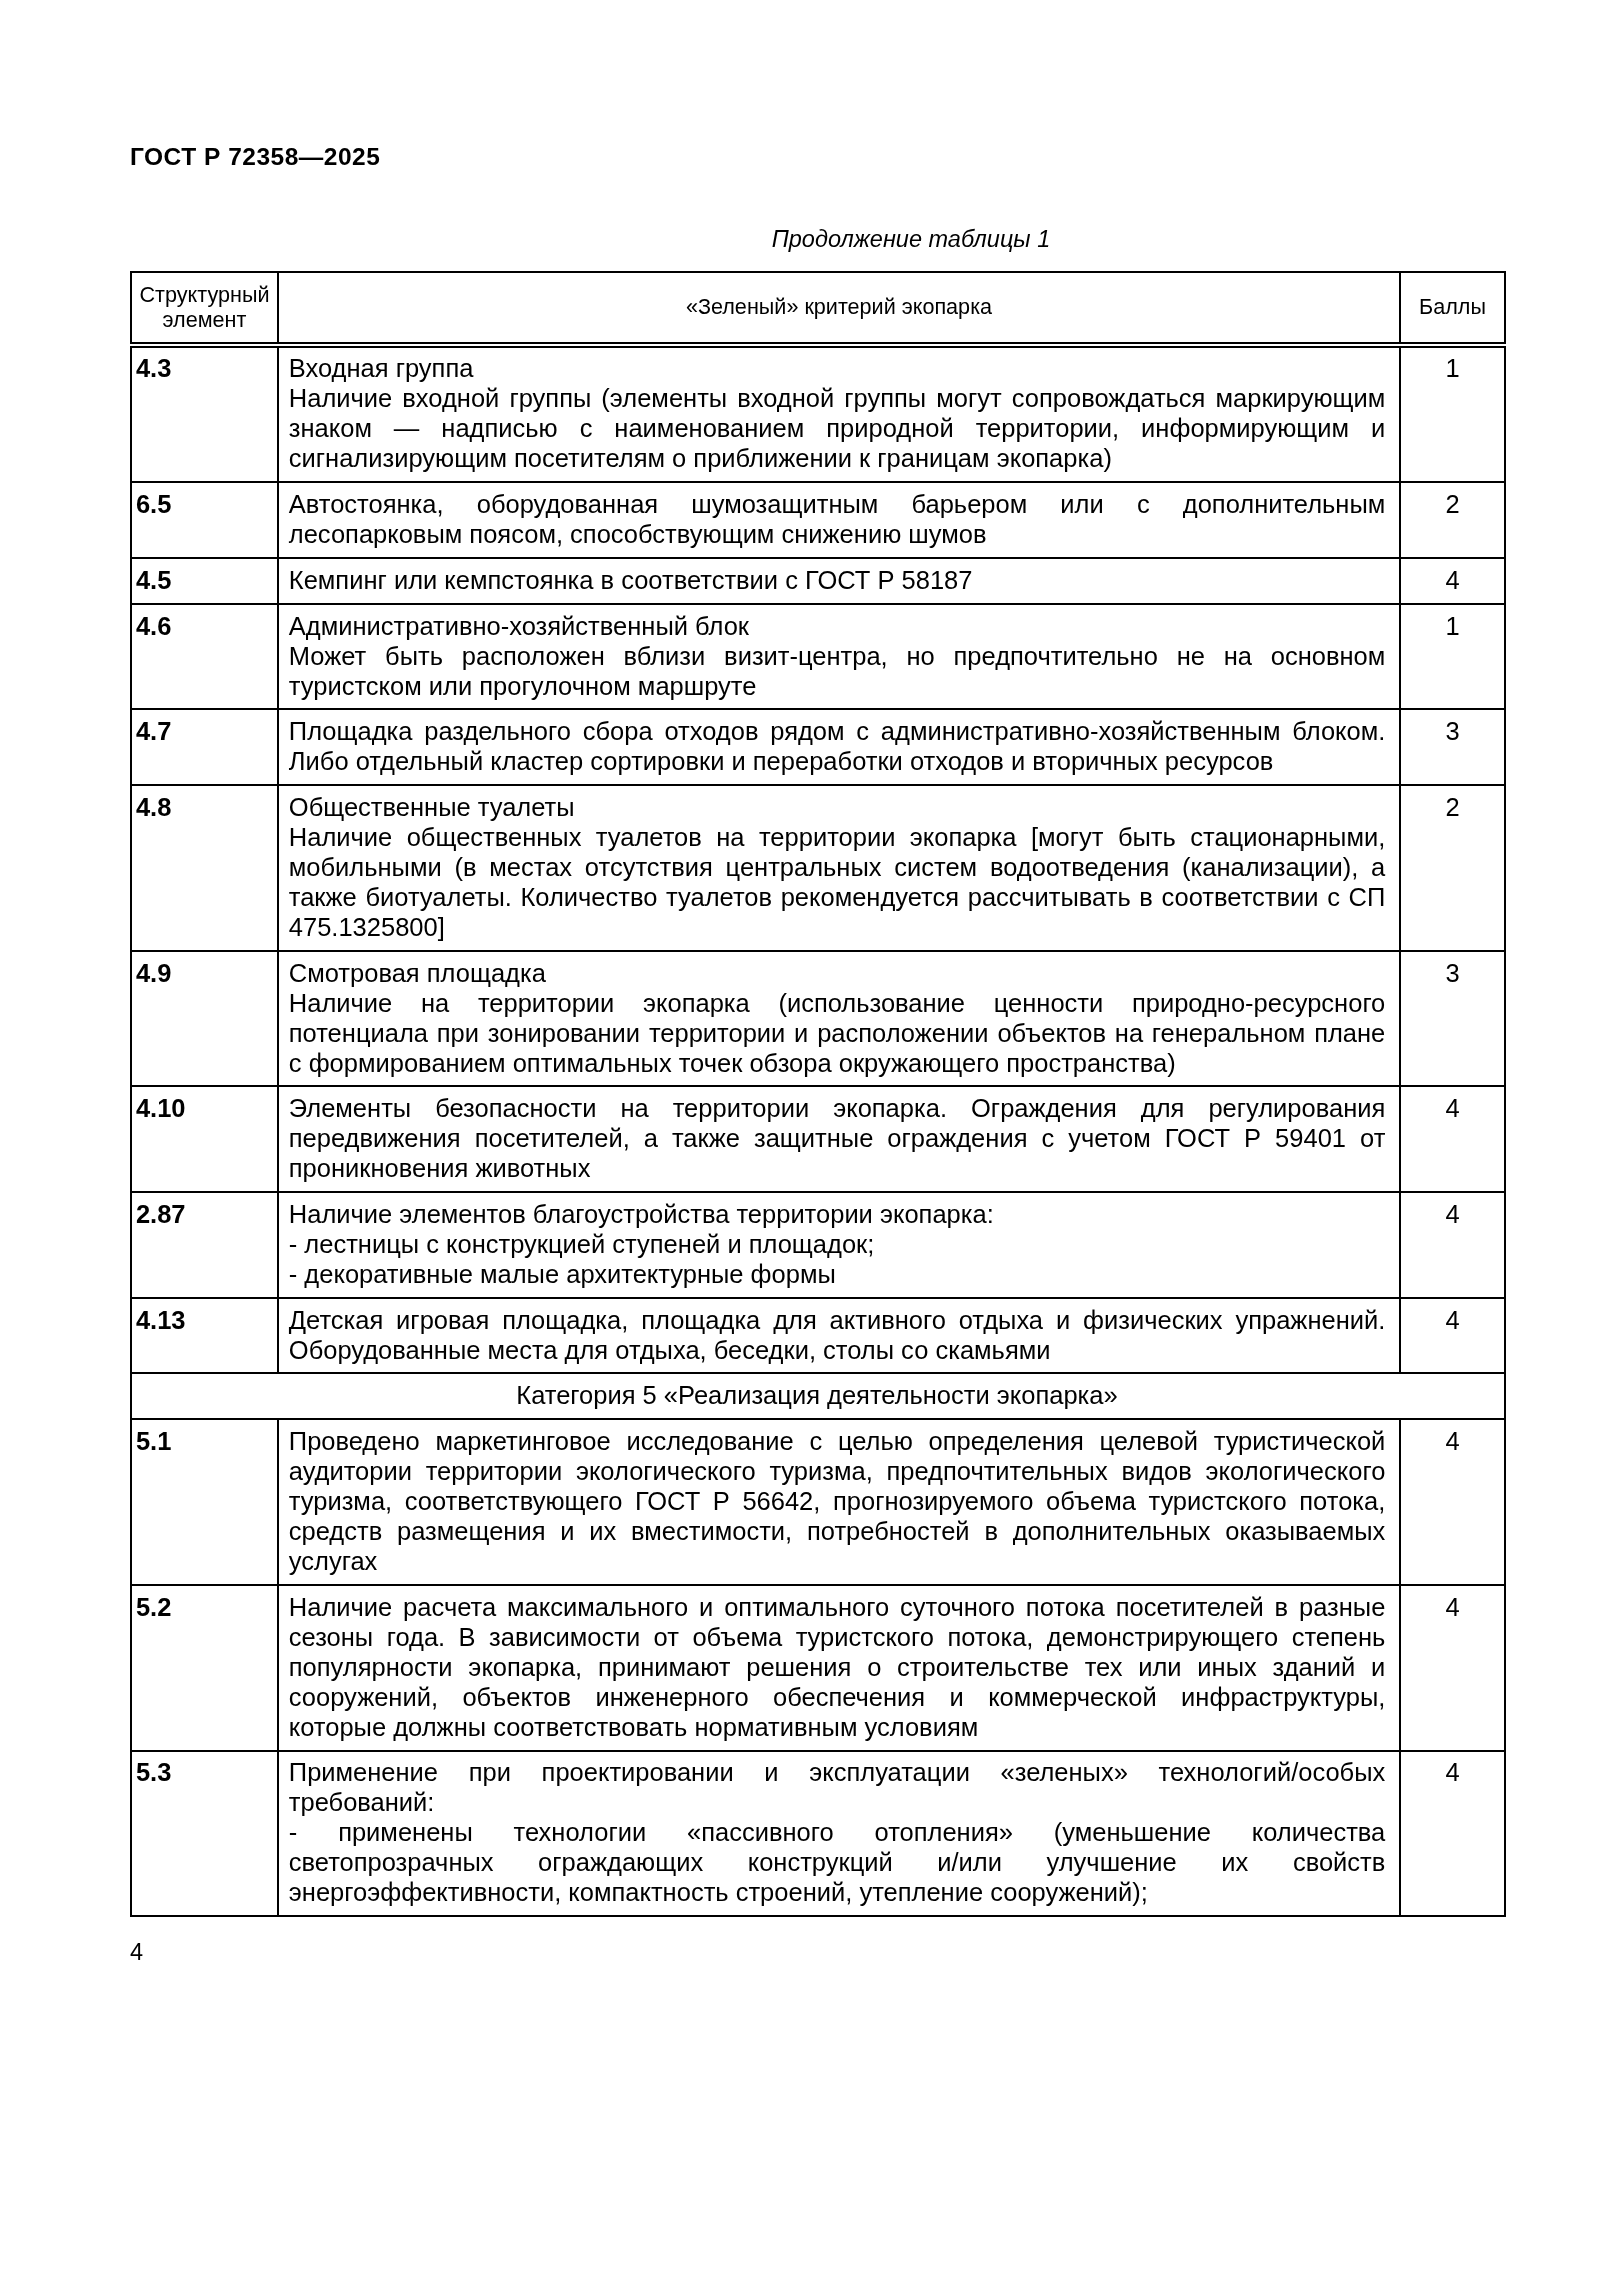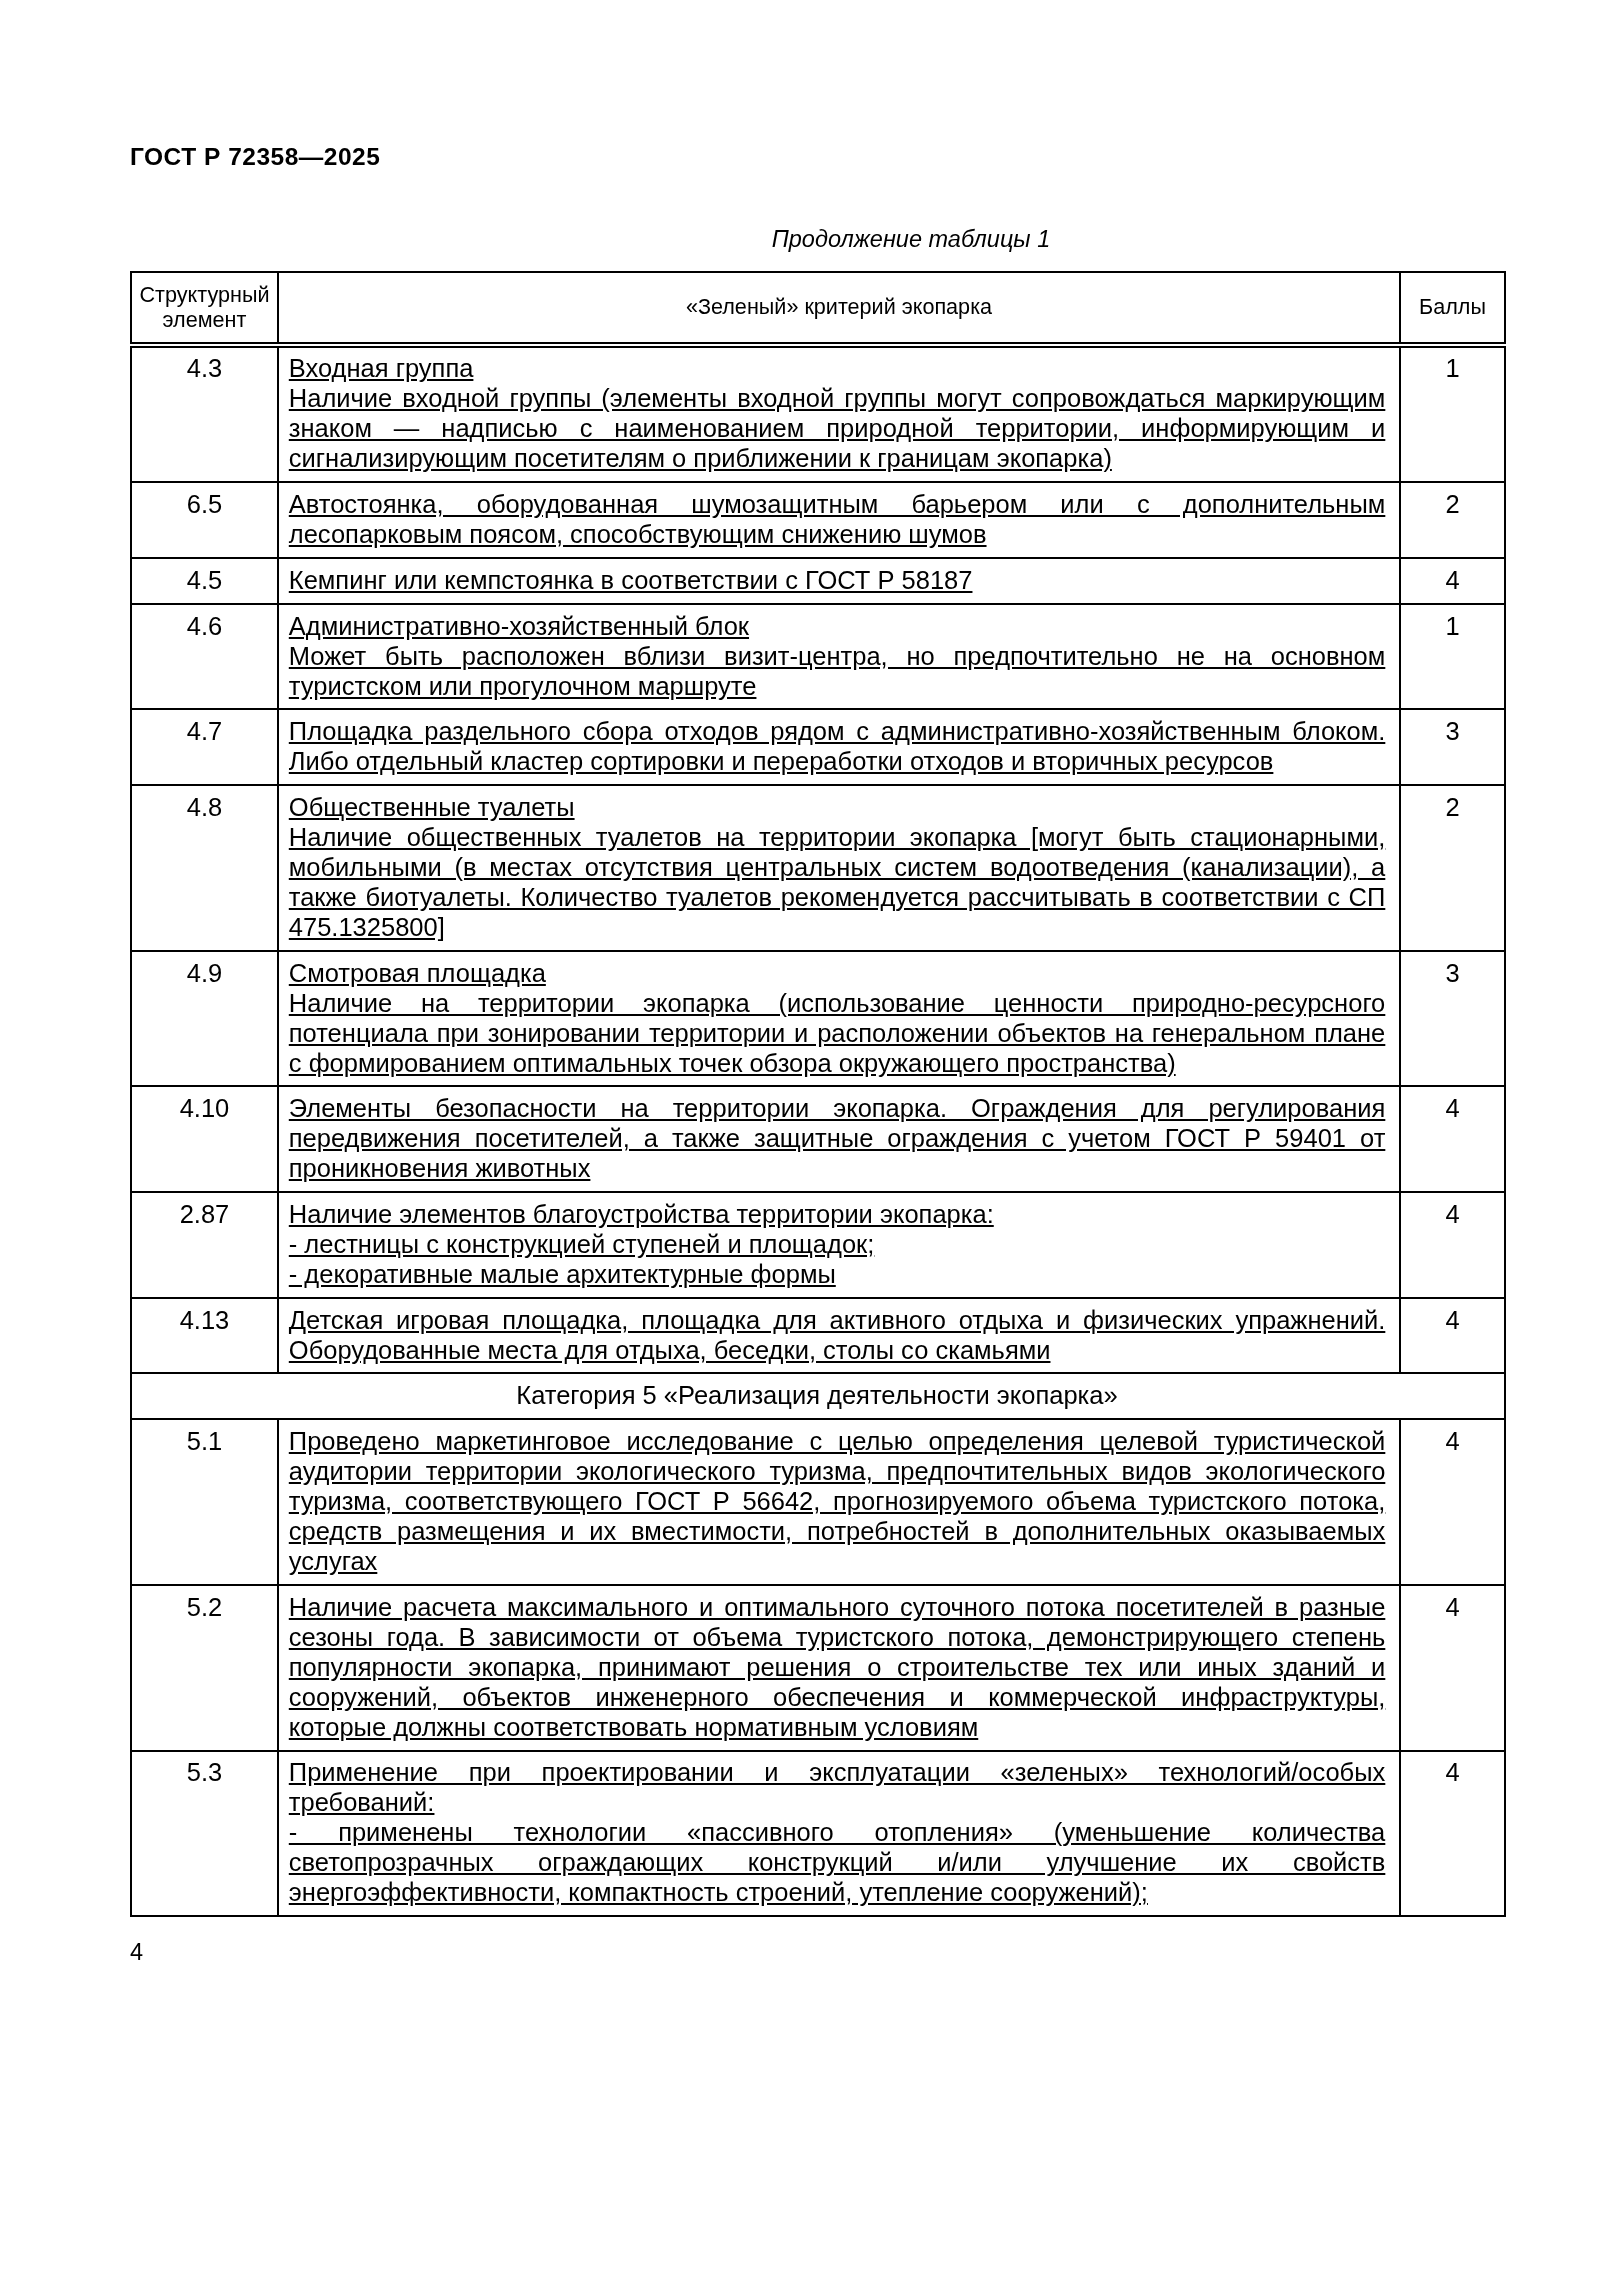--- a/index.html
+++ b/index.html
@@ -52,28 +52,28 @@
     line-height: 25.5px;
     text-align: center;
     padding: 7.8px 3.9px;
     height: 73px;
   }
   col.w-num   { width: 147px; }
   col.w-crit  { width: 1122px; }
   col.w-score { width: 105px; }
   .criteria td { font-size: 25.5px; line-height: 30px; }
   td.c-num {
-    text-align: center;
+    text-align: left;
     padding: 5.9px 3.9px 7.8px 3.9px;
+    font-weight: bold;
   }
   td.c-crit {
     text-align: justify;
     white-space: pre-line;
     padding: 5.9px 13.7px 7.8px 9.8px;
-    text-decoration: underline;
   }
   td.c-score {
     text-align: center;
     padding: 5.9px 3.9px 7.8px 3.9px;
   }
   td.c-cat {
     text-align: center;
     padding: 5.9px 9.8px 7.8px 7.8px;
     font-size: 25.5px;
     line-height: 30px;

